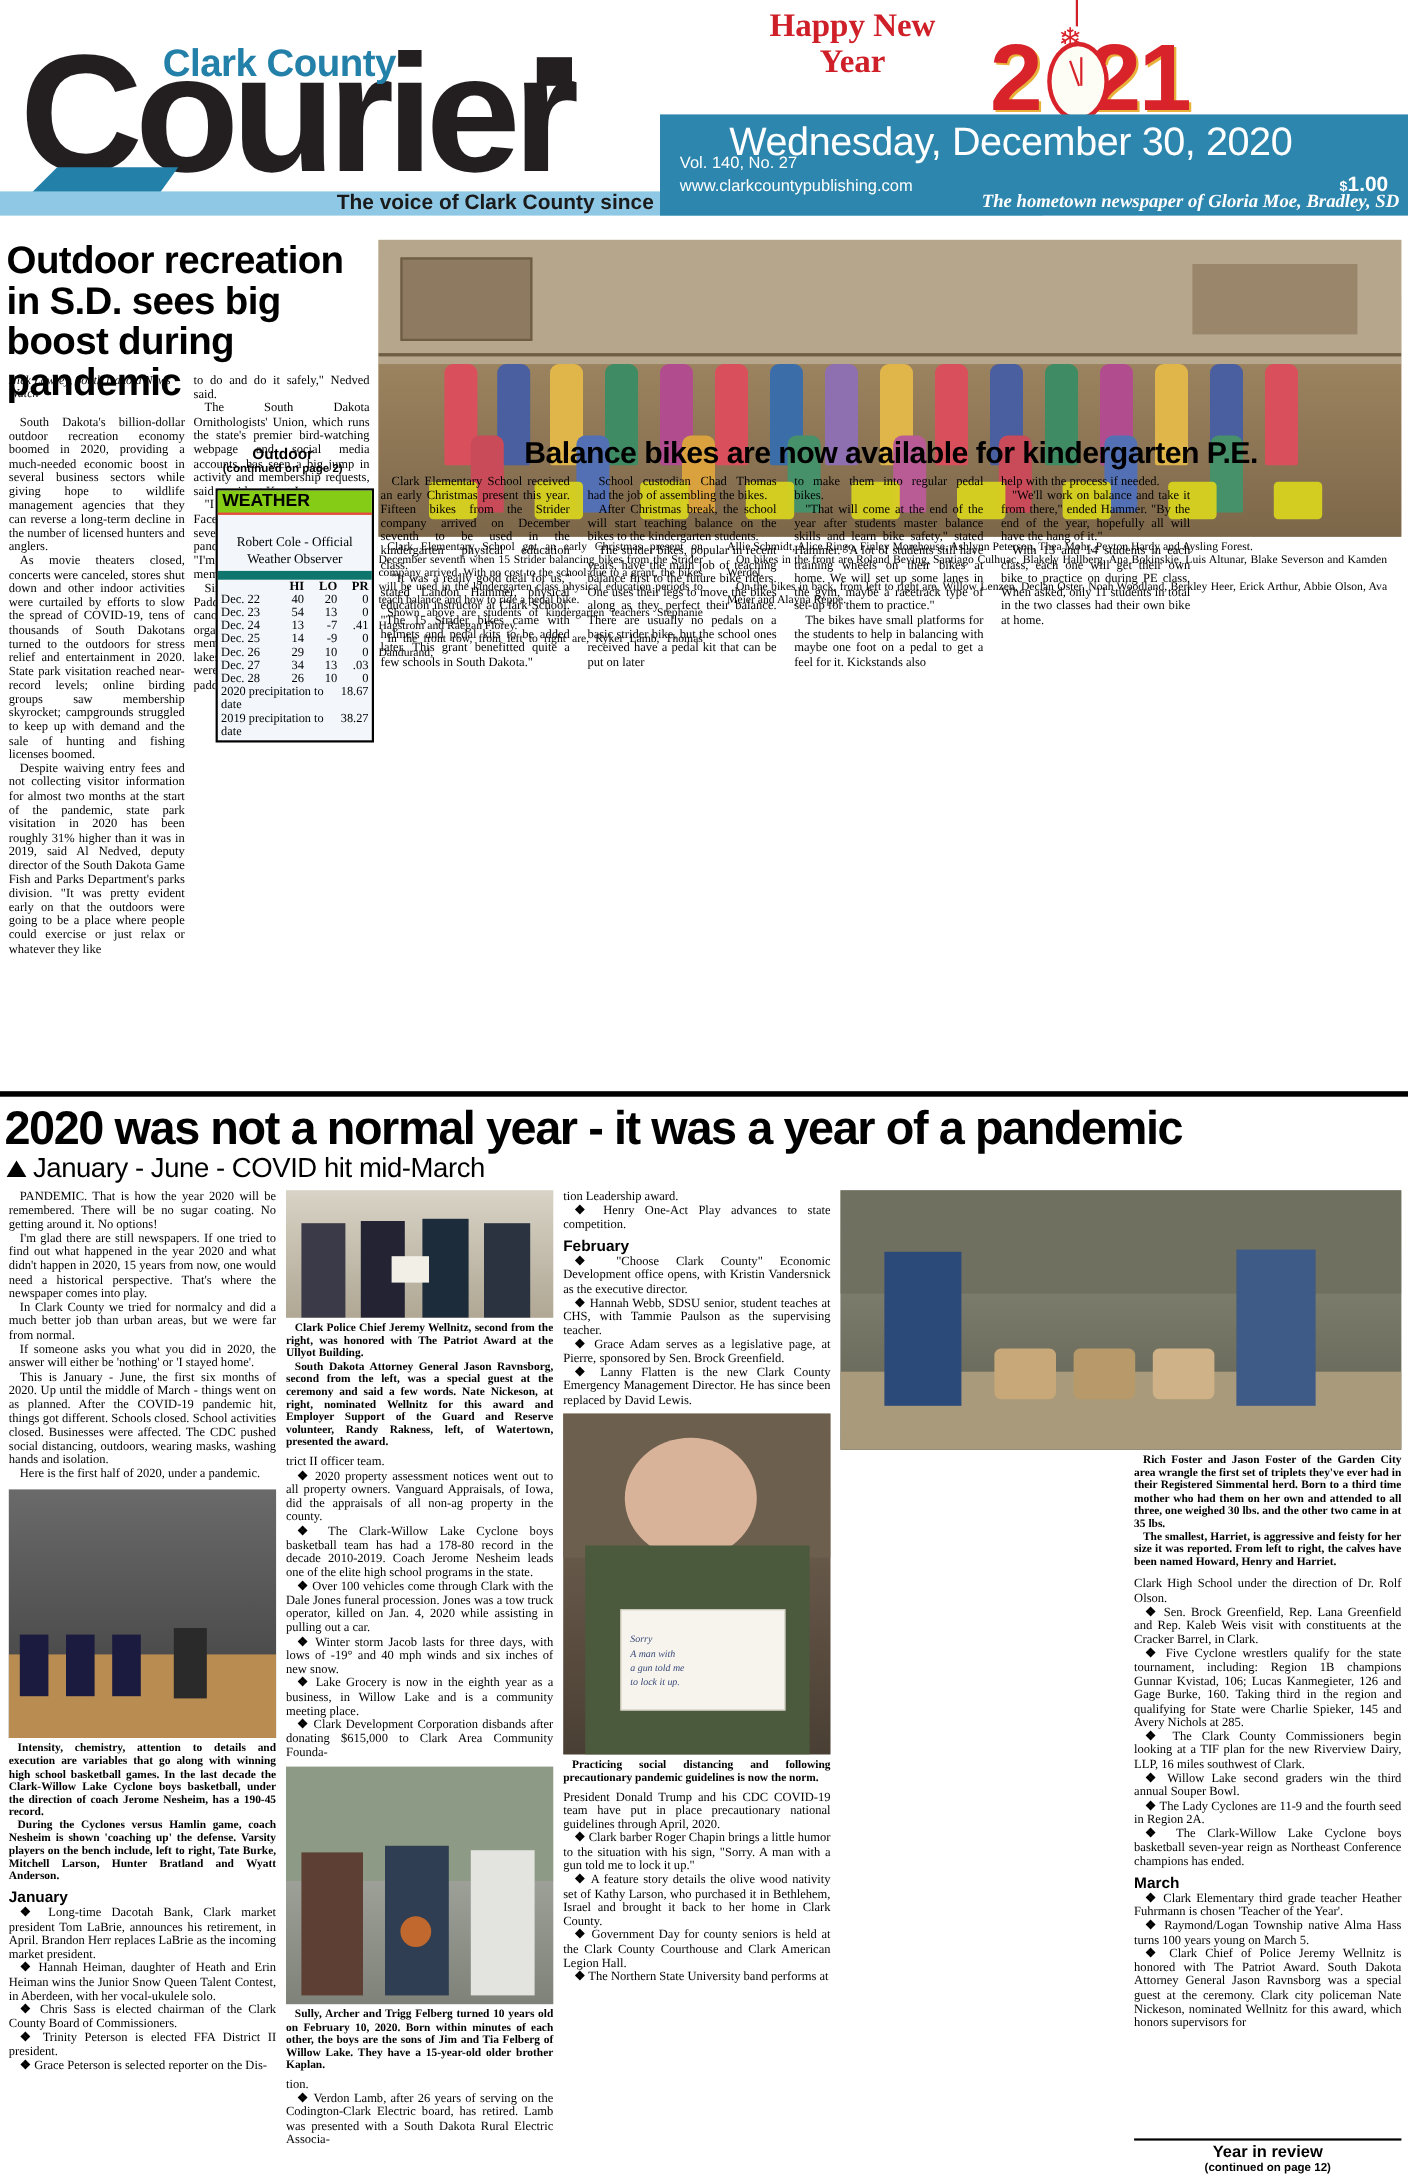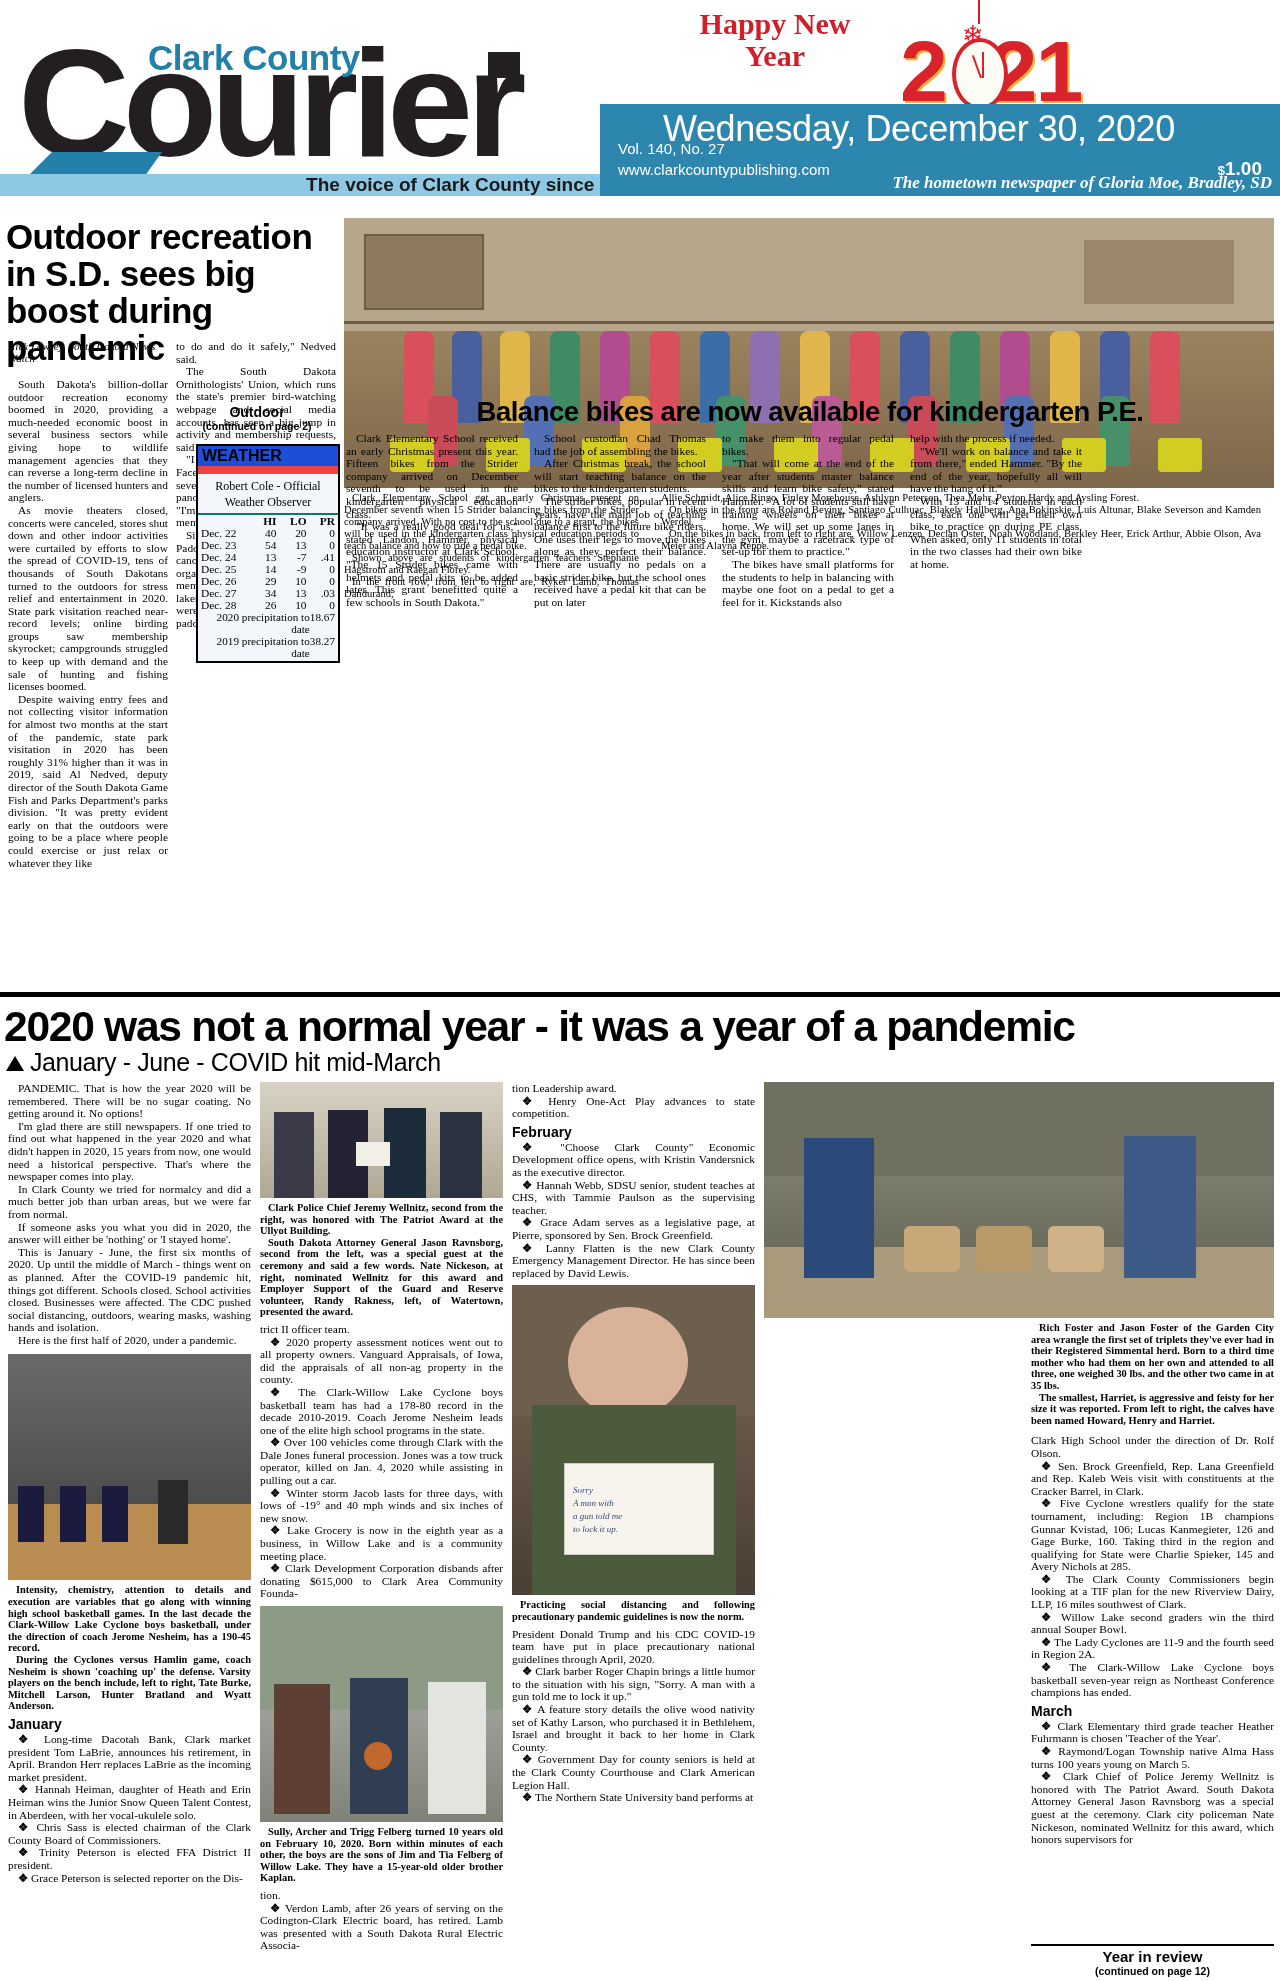--- a/index.html
+++ b/index.html
@@ -150,37 +150,37 @@
     font-weight:bold;
   }
   .cont-outdoor .t1 { font-size:14px; }
   .cont-outdoor .t2 { font-size:10.5px; }
 
   .wxbox {
     position:absolute; left:196px; top:444px; width:144px;
     border:2px solid #000; background:#f3f7fb;
   }
   .wx-title {
-    background:#1d4ed8; border-bottom:8px solid #ef4444;
+    background:#84cc16; border-bottom:2px solid #ef4444;
     font-family:"Liberation Sans", sans-serif;
     font-weight:bold; font-size:16px; padding:1px 4px;
   }
   .wx-obs {
     text-align:center; font-family:"Liberation Serif", serif;
-    font-size:12px; line-height:16px; padding:4px 0 3px;
-    border-bottom:2px solid #0f766e;
+    font-size:12px; line-height:16px; padding:16px 0 3px;
+    border-bottom:8px solid #0f766e;
   }
   .wx-tbl { width:100%; border-collapse:collapse;
     font-family:"Liberation Serif", serif; font-size:11.4px; }
   .wx-tbl th { font-weight:bold; text-align:right; padding:0 3px; }
   .wx-tbl td { padding:0 3px; white-space:nowrap; }
   .wx-tbl td.d { text-align:left; }
   .wx-tbl td.n { text-align:right; }
   .wx-foot { font-family:"Liberation Serif", serif; font-size:11.2px; padding:0 3px 2px; }
-  .wx-foot div { display:flex; justify-content:space-between;text-align:right; }
+  .wx-foot div { display:flex; justify-content:space-between; }
 
   
   .bigrule { position:absolute; left:0; top:992px; width:1280px; height:5px; background:#000; }
   .hl-2020 {
     position:absolute; left:4px; top:1002px; width:1272px;
     font-family:"Liberation Sans", sans-serif;
     font-weight:bold; font-size:43px; letter-spacing:-1.3px;
     white-space:nowrap;
     transform:scaleX(0.99); transform-origin:left top;
   }

